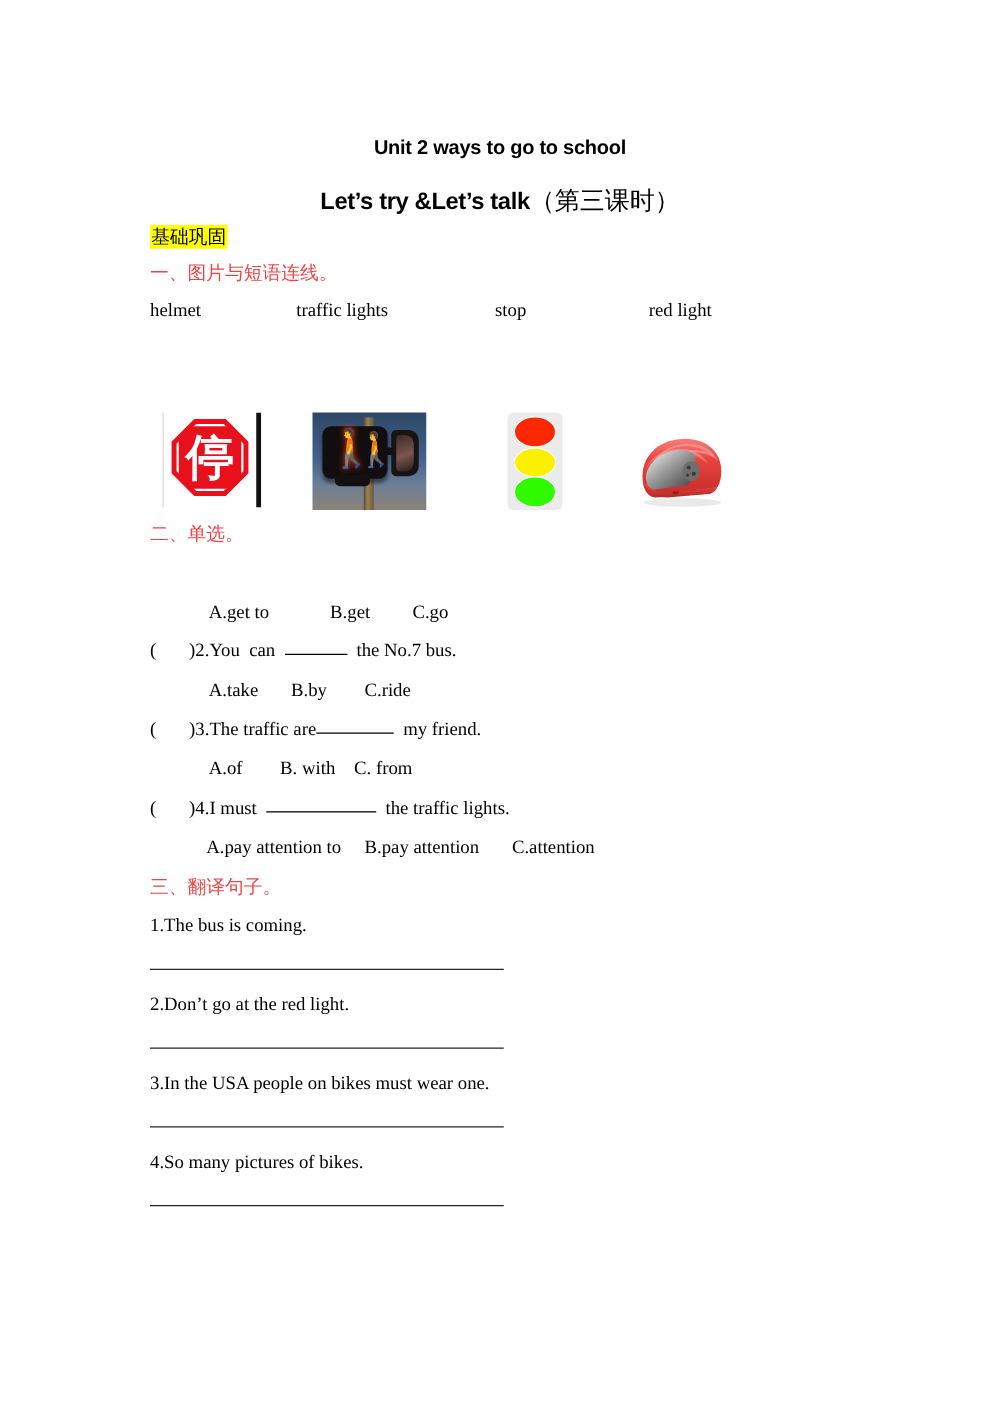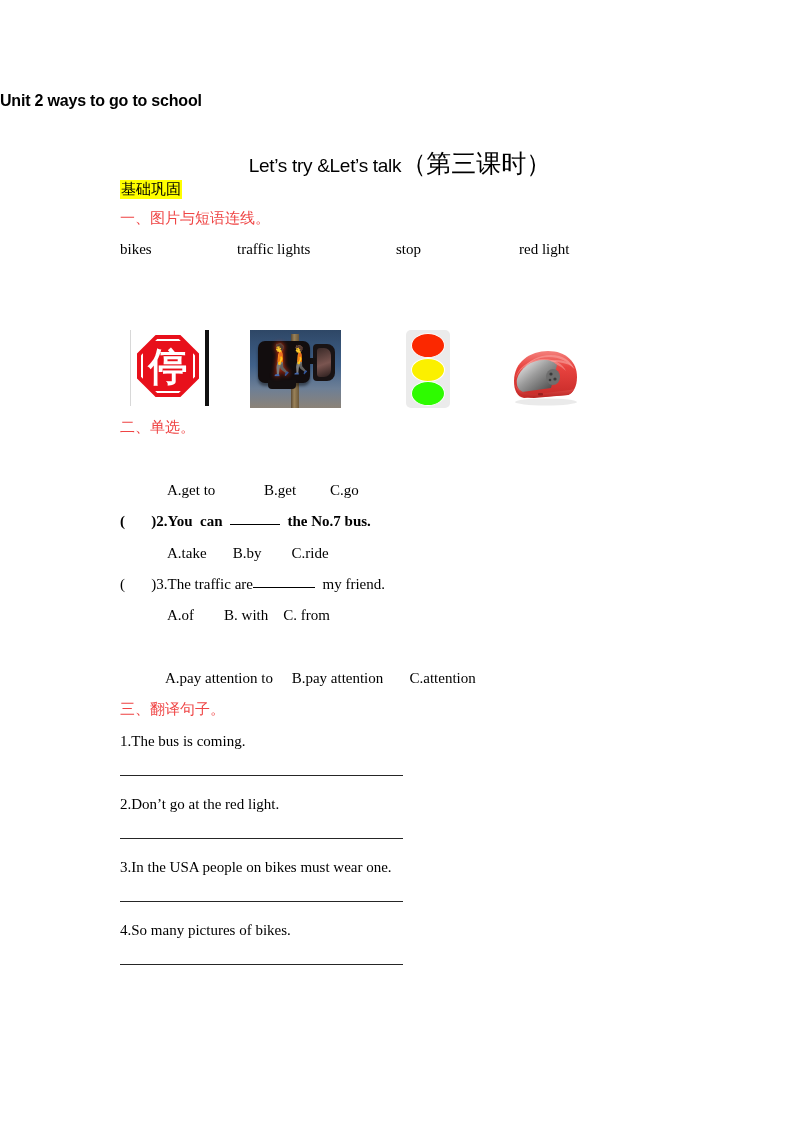--- a/index.html
+++ b/index.html
@@ -19,45 +19,45 @@
     position: absolute;
     left: 0; top: 0;
     width: 800px;
     height: 1131px;
     background: #fff;
   }
 
   
   .title-main {
     position: absolute;
-    left: 0; top: 92px;
+    left: 0; top: 110px;
     width: 800px;
-    text-align: left;
+    text-align: center;
     font-family: "Liberation Sans", "DejaVu Sans", sans-serif;
     font-weight: bold;
     font-size: 16px;
     letter-spacing: -0.2px;
   }
   .title-sub {
     position: absolute;
     left: 0; top: 147px;
     width: 800px;
     text-align: center;
     font-size: 20px;
   }
   .title-sub .en {
     font-family: "Liberation Sans", "DejaVu Sans", sans-serif;
-    font-weight: normal;
+    font-weight: bold;
     font-size: 19px;
     letter-spacing: -0.3px;
     margin-top: 28px;
   }
   .title-sub .cn {
     font-family: "DejaVu Serif", "Liberation Serif", serif;
-    font-size: 25px;
+    font-size: 20px;
   }
 
   
   .hl-label {
     position: absolute;
     left: 120px; top: 180px;
     font-family: "DejaVu Serif", "Liberation Serif", serif;
     font-size: 15px;
     background: #ffff00;
     color: #000;
@@ -241,21 +241,21 @@
   }
   .mc-opts {
     position: absolute;
     left: 167px;
     font-family: "Liberation Serif", "DejaVu Serif", serif;
     font-size: 15px;
     white-space: pre;
   }
   #mcq-0  { top: 450px; }
   #mco-0  { top: 482px; }
-  #mcq-1  { top: 513px; font-weight: bold; }
+  #mcq-1  { top: 513px; }
   #mco-1  { top: 545px; }
   #mcq-2  { top: 576px; }
   #mco-2  { top: 607px; }
   #mcq-3  { top: 639px; }
   #mco-3  { top: 670px; left: 165px; }
 
   .blank-u {
     display: inline-block;
     border-bottom: 1.3px solid #000;
     vertical-align: 1px;
@@ -297,21 +297,21 @@
   <div class="title-main">Unit 2 ways to go to school</div>
 
   <div class="title-sub">
     <span class="en">Let’s try &amp;Let’s talk</span><span class="cn">（第三课时）</span>
   </div>
 
   <div class="hl-label">基础巩固</div>
 
   <div class="sec-head" id="sec1">一、图片与短语连线。</div>
 
-  <div class="word" id="word-0">bikes</div>
+  <div class="word" id="word-0">helmet</div>
   <div class="word" id="word-1">traffic lights</div>
   <div class="word" id="word-2">stop</div>
   <div class="word" id="word-3">red light</div>
 
   <div class="pic" id="pic-stop">
     <div class="oct-outer"></div>
     <div class="oct-inner"></div>
     <div class="glyph">停</div>
     <div class="bar"></div>
   </div>
@@ -370,20 +370,21 @@
   <div class="sec-head" id="sec2">二、单选。</div>
 
   <div class="mc-opts" id="mco-0">A.get to             B.get         C.go</div>
 
   <div class="mc-q" id="mcq-1"><span>(       )</span><span>2.</span><span>You  can  </span><span class="blank-u bu-50"></span><span>  the No.7 bus.</span></div>
   <div class="mc-opts" id="mco-1">A.take       B.by        C.ride</div>
 
   <div class="mc-q" id="mcq-2"><span>(       )</span><span>3.</span><span>The traffic are</span><span class="blank-u bu-62"></span><span>  my friend.</span></div>
   <div class="mc-opts" id="mco-2">A.of        B. with    C. from</div>
 
+  <div class="mc-q" id="mcq-3"><span>(       )</span><span>4.</span><span>I must  </span><span class="blank-u bu-88"></span><span>  the traffic lights.</span></div>
   <div class="mc-opts" id="mco-3">A.pay attention to     B.pay attention       C.attention</div>
 
   <div class="sec-head" id="sec3">三、翻译句子。</div>
 
   <div class="tr-sent" id="tr-sent-0">1.The bus is coming.</div>
   <div class="tr-line" id="tr-line-0"></div>
 
   <div class="tr-sent" id="tr-sent-1">2.Don’t go at the red light.</div>
   <div class="tr-line" id="tr-line-1"></div>
 

